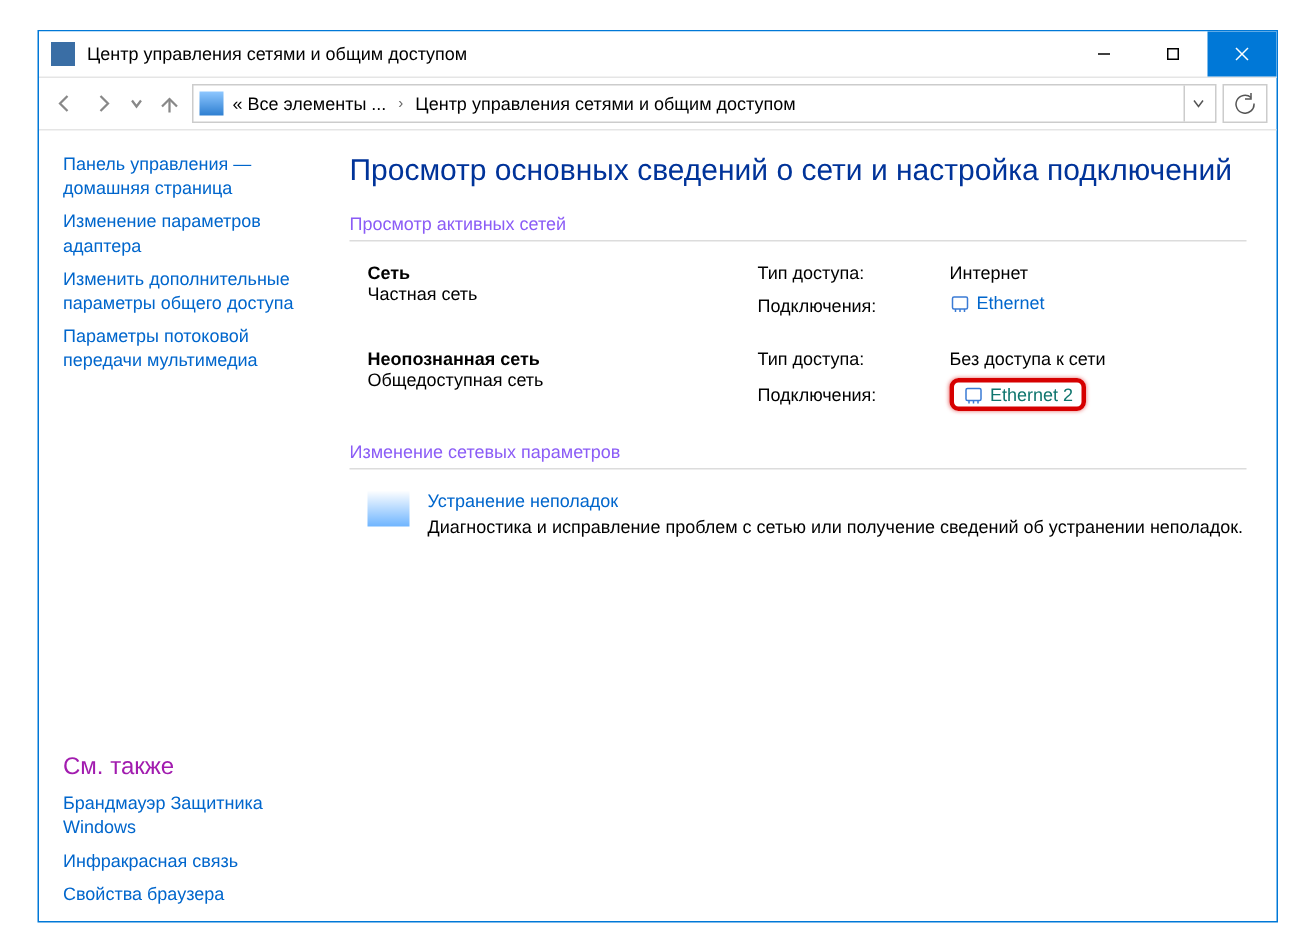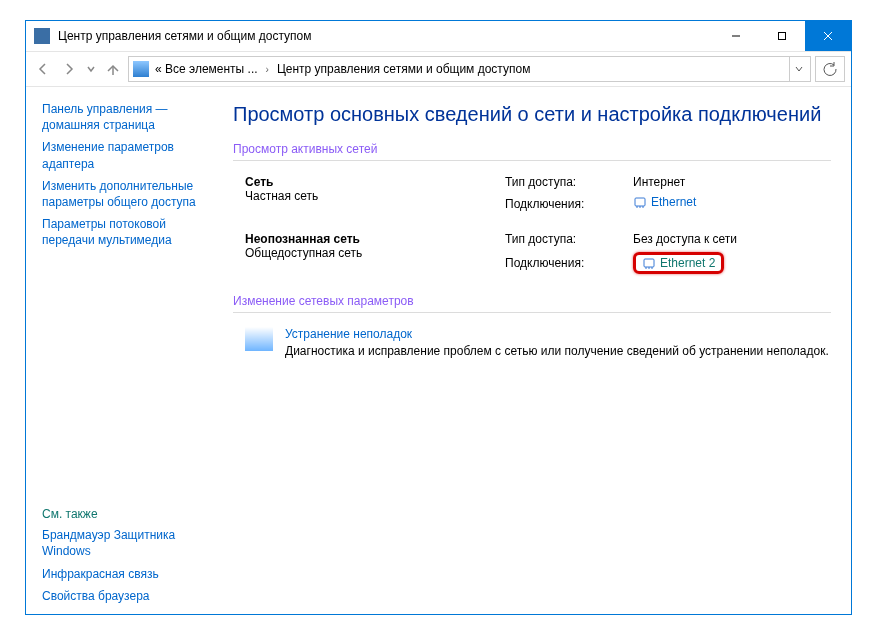--- a/index.html
+++ b/index.html
@@ -23,21 +23,21 @@
   .bc-seg{white-space:nowrap;padding:0 2px}
   .bc-drop{width:18px;display:flex;align-items:center;justify-content:center;color:#555;border-left:1px solid #ccc;height:100%}
   .refresh{width:28px;height:24px;border:1px solid #ccc;display:flex;align-items:center;justify-content:center;color:#555}
   .search{width:200px;height:24px;border:1px solid #ccc;display:flex;align-items:center;padding:0 4px;color:#999}
   .search .mag{margin-right:4px}
   
   .body{flex:1;display:flex;overflow:hidden}
   .sidebar{width:175px;padding:14px 10px 10px 16px;display:flex;flex-direction:column;gap:6px}
   .sidebar .spacer{flex:1}
   .sidelnk{color:#0066cc;font-size:12px;line-height:1.35;cursor:pointer}
-  .sidehdr{color:#0f766e;font-size:12px}
+  .sidehdr{color:#a21caf;font-size:16px}
   .main{flex:1;padding:12px 20px 12px 6px;overflow:auto}
   .h1{color:#003399;font-size:20px;margin:4px 0 16px}
   .section-title{font-size:12px;color:#8b5cf6;margin-bottom:4px}
   .rule{height:1px;background:#dcdcdc;margin:2px 0 14px}
   .netgrid{display:flex;margin:0 0 20px 12px}
   .netleft{flex:0 0 260px}
   .netright{flex:1;display:grid;grid-template-columns:120px 1fr;row-gap:6px;column-gap:8px;align-items:center}
   .netname{font-weight:600}
   .netsub{color:#000}
   .lbl{color:#000}

